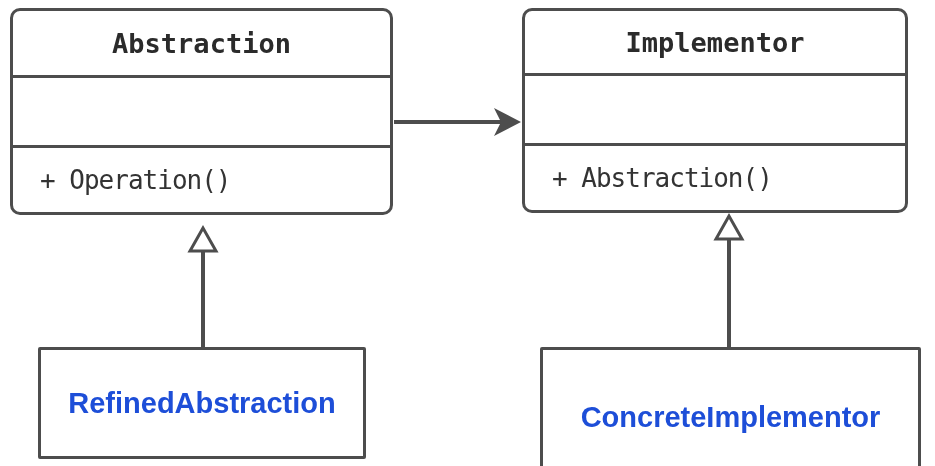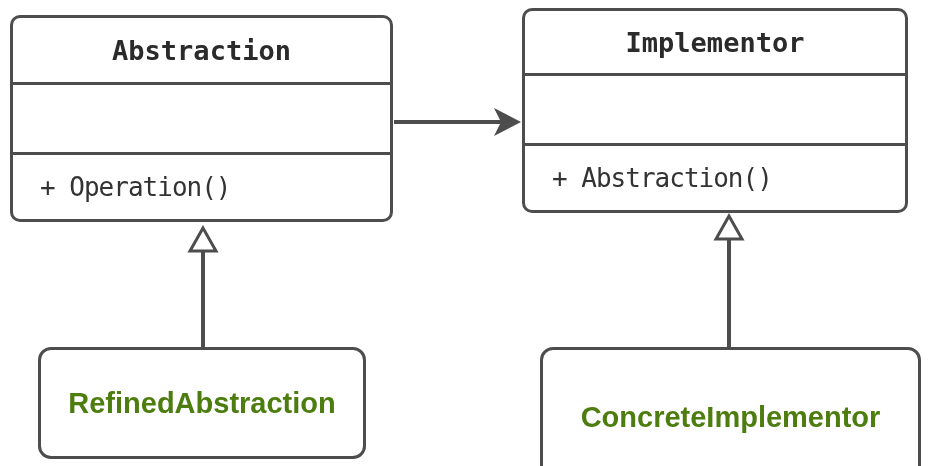--- a/index.html
+++ b/index.html
@@ -44,28 +44,28 @@
     align-items: center;
     font-size: 26px;
     color: #333333;
     padding-left: 27px;
     letter-spacing: -1px;
   }
   .leaf-box {
     position: absolute;
     background: #ffffff;
     border: 3.5px solid #4d4d4d;
-    border-radius: 13px;
+    border-radius: 2px;
     display: flex;
     align-items: center;
     justify-content: center;
     font-family: "Liberation Sans", sans-serif;
     font-weight: 700;
     font-size: 29px;
-    color: #4d7c0f;
+    color: #1d4ed8;
     box-sizing: border-box;
   }
   .connector-layer {
     position: absolute;
     left: 0;
     top: 0;
     width: 935px;
     height: 466px;
   }
 </style>
@@ -79,21 +79,21 @@
     <line x1="394" y1="122" x2="506" y2="122" stroke="#4d4d4d" stroke-width="4"></line>
     <path d="M521,122 L494,108 L501,122 L494,136 Z" fill="#4d4d4d"></path>
 
     <line x1="203" y1="348" x2="203" y2="250" stroke="#4d4d4d" stroke-width="4"></line>
     <path d="M203,228 L190,251 L216,251 Z" fill="#ffffff" stroke="#4d4d4d" stroke-width="3"></path>
 
     <line x1="729" y1="348" x2="729" y2="238" stroke="#4d4d4d" stroke-width="4"></line>
     <path d="M729,216 L716,239 L742,239 Z" fill="#ffffff" stroke="#4d4d4d" stroke-width="3"></path>
   </svg>
 
-  <div class="class-box" style="left:10px; top:15px; width:383px; height:207px;">
+  <div class="class-box" style="left:10px; top:8px; width:383px; height:207px;">
     <div class="class-title" style="height:64px;">Abstraction</div>
     <div class="class-attrs" style="height:67px;"></div>
     <div class="class-methods">+ Operation()</div>
   </div>
 
   <div class="class-box" style="left:522px; top:8px; width:386px; height:205px;">
     <div class="class-title" style="height:62px;">Implementor</div>
     <div class="class-attrs" style="height:67px;"></div>
     <div class="class-methods">+ Abstraction()</div>
   </div>

